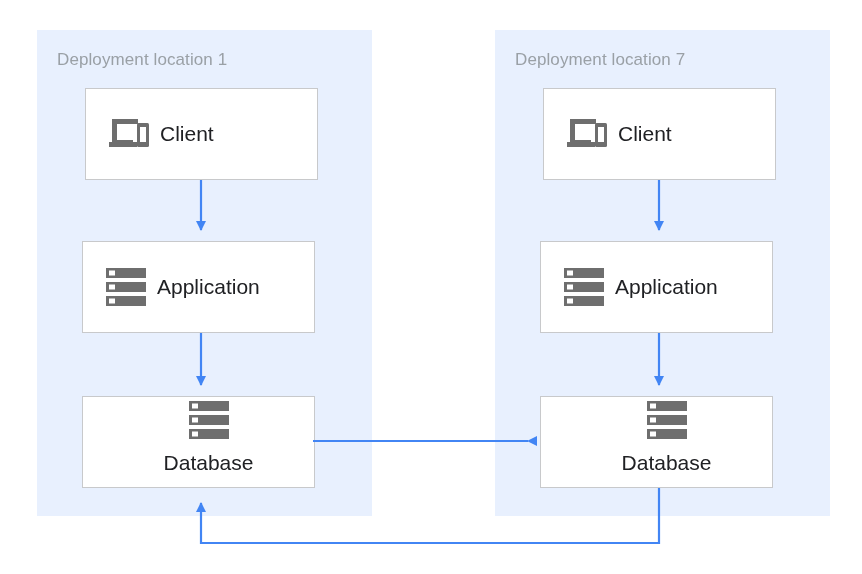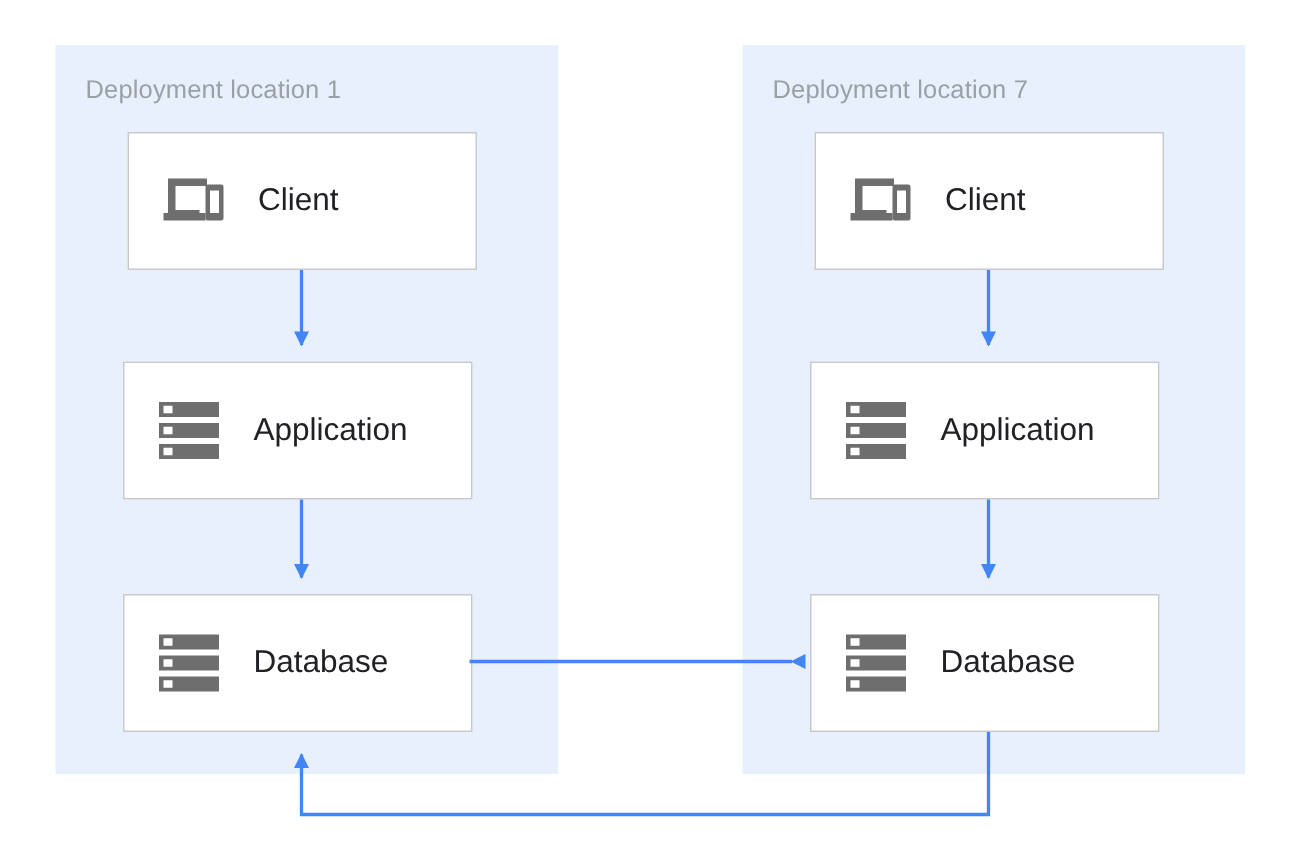--- a/index.html
+++ b/index.html
@@ -36,38 +36,38 @@
   
   .node{
     position:absolute;
     width:233px;
     height:92px;
     background:#ffffff;
     border:1px solid #c8c9cb;
     box-sizing:border-box;
     display:flex;
     align-items:center;
-    gap:20px;
+    gap:8px;
     padding-left:20px;
   }
   .node .label{
     font-size:21px;
     color:#202124;
     white-space:nowrap;
   }
   .icon-wrap{
     width:46px;height:46px;
     display:flex;align-items:center;justify-content:center;
     flex:0 0 auto;
   }
 
   
   .row-client{top:58px;left:48px;}
   .row-app{top:211px;left:45px;}
-  .row-db{top:366px;left:45px;}
+  .row-db{top:366px;left:45px;flex-direction:column;}
 
   
   #wires{position:absolute;left:0;top:0;width:862px;height:574px;pointer-events:none;}
 </style>
 </head>
 <body>
 
 <div id="stage">
 
   <div class="panel" id="panel-1">

